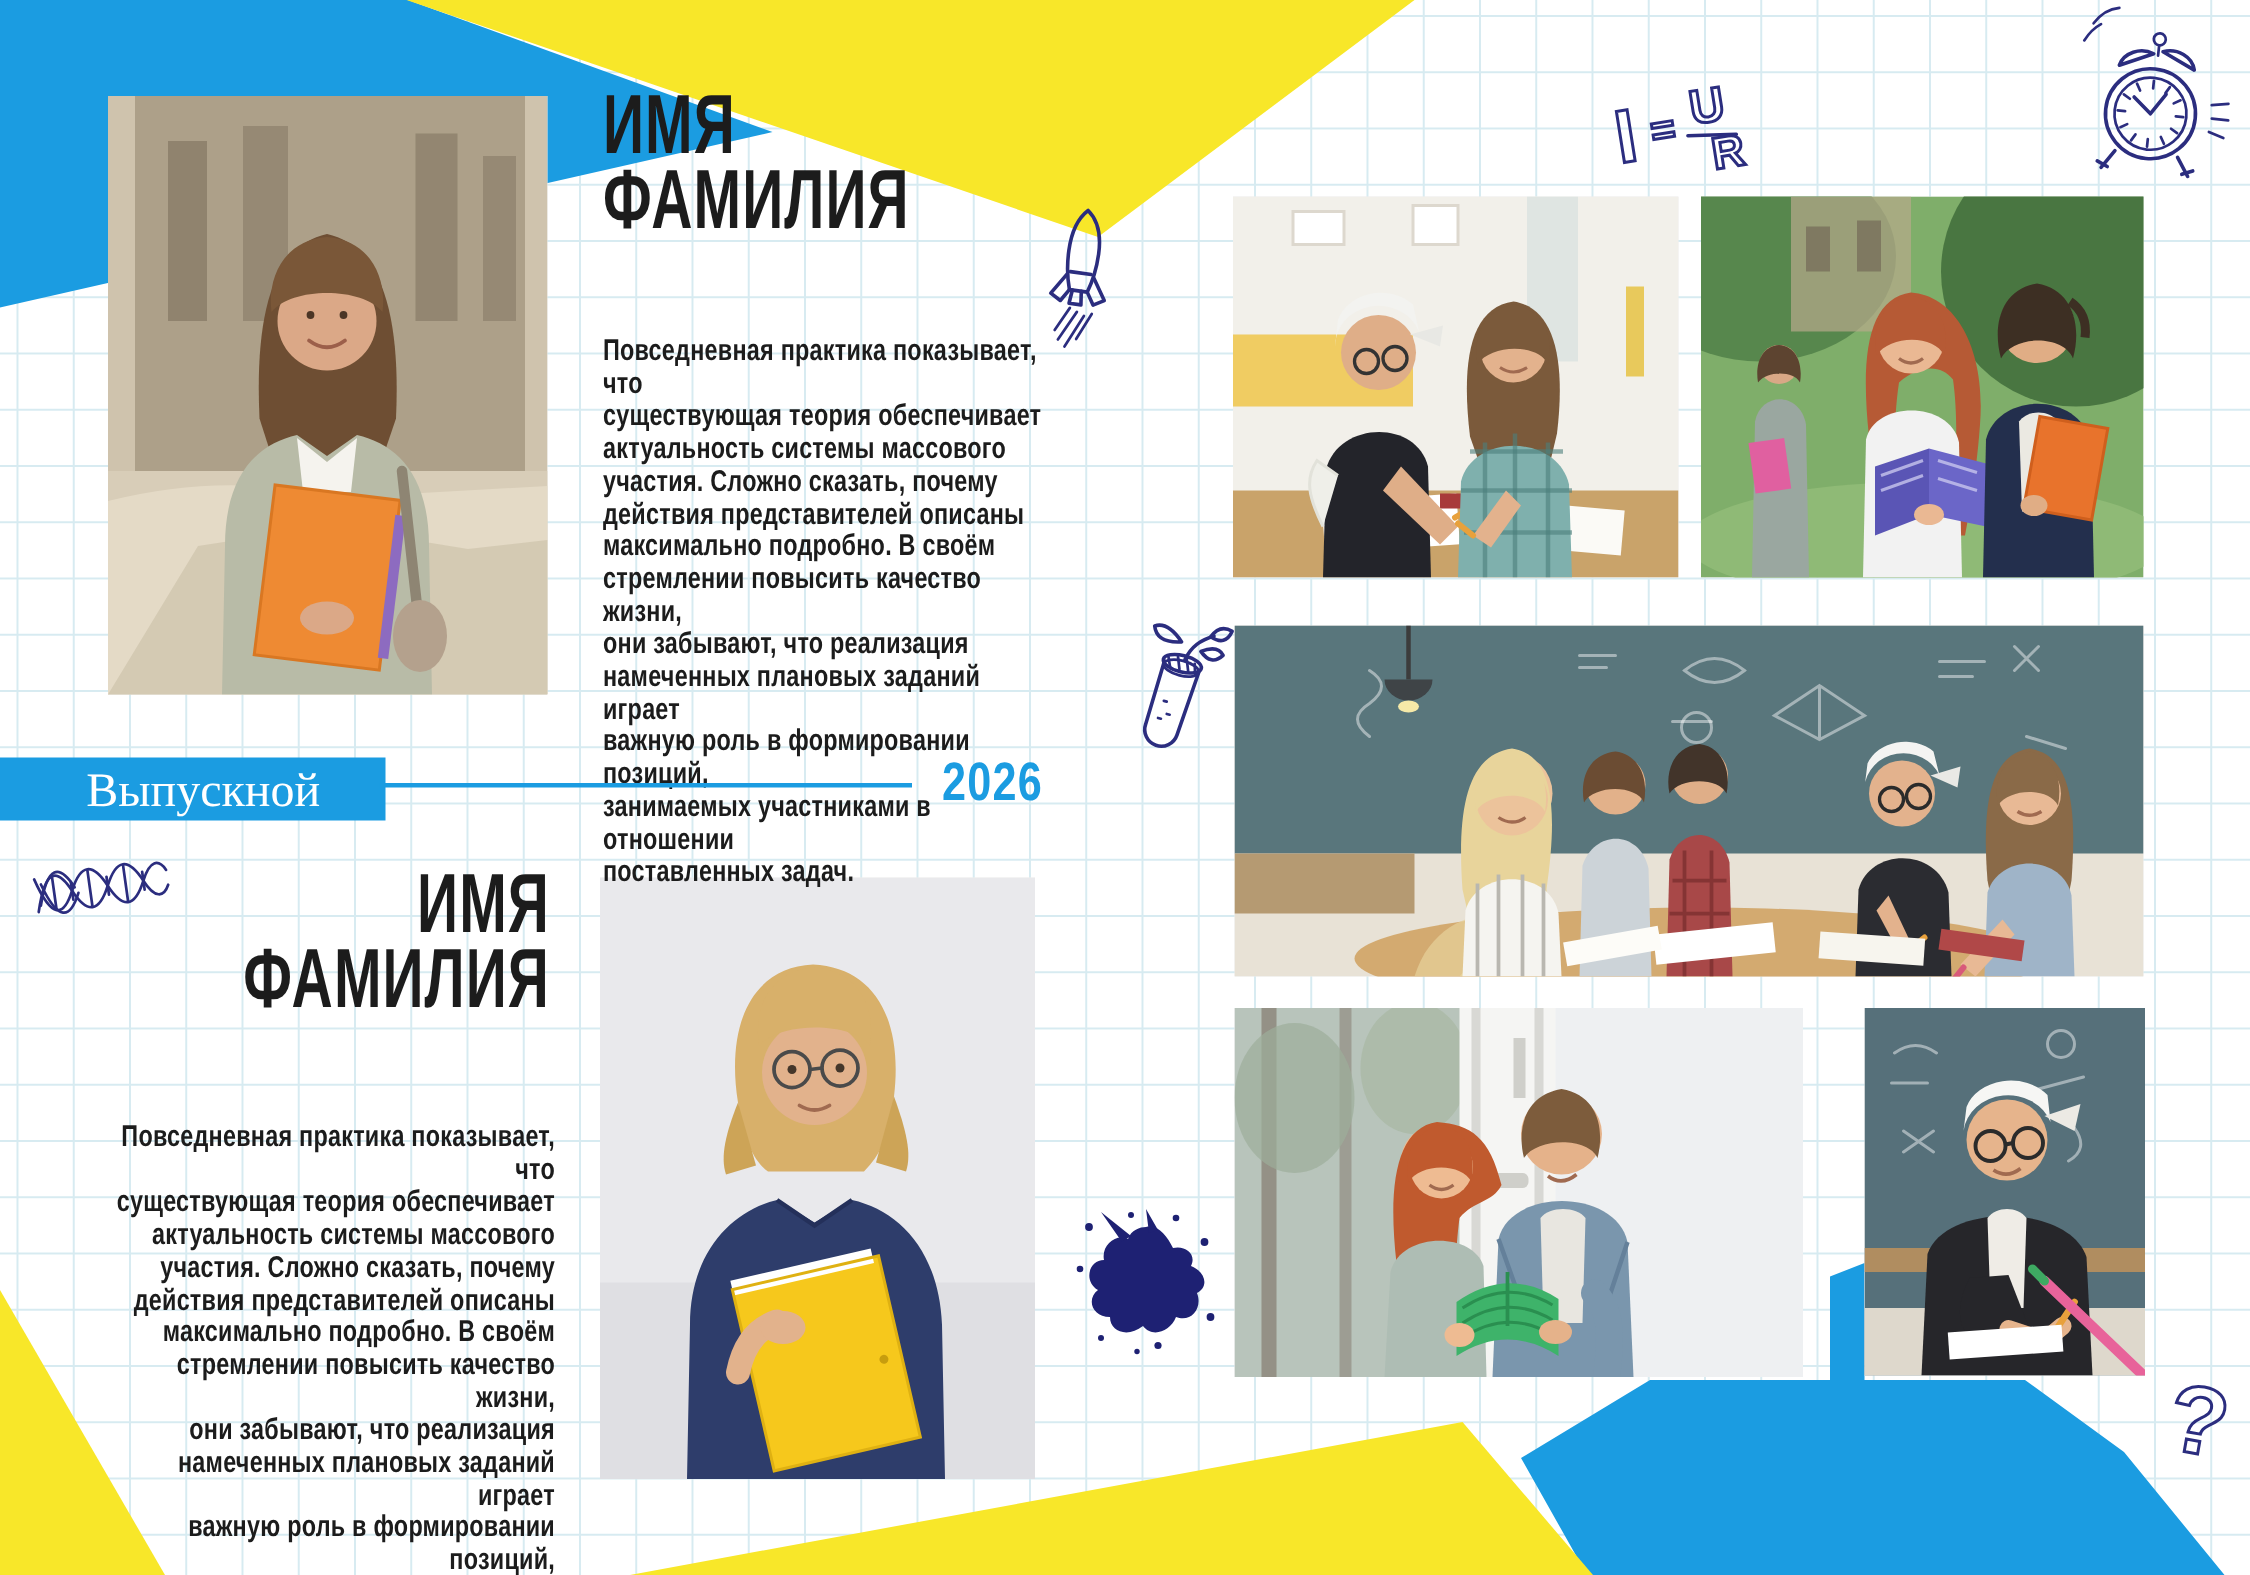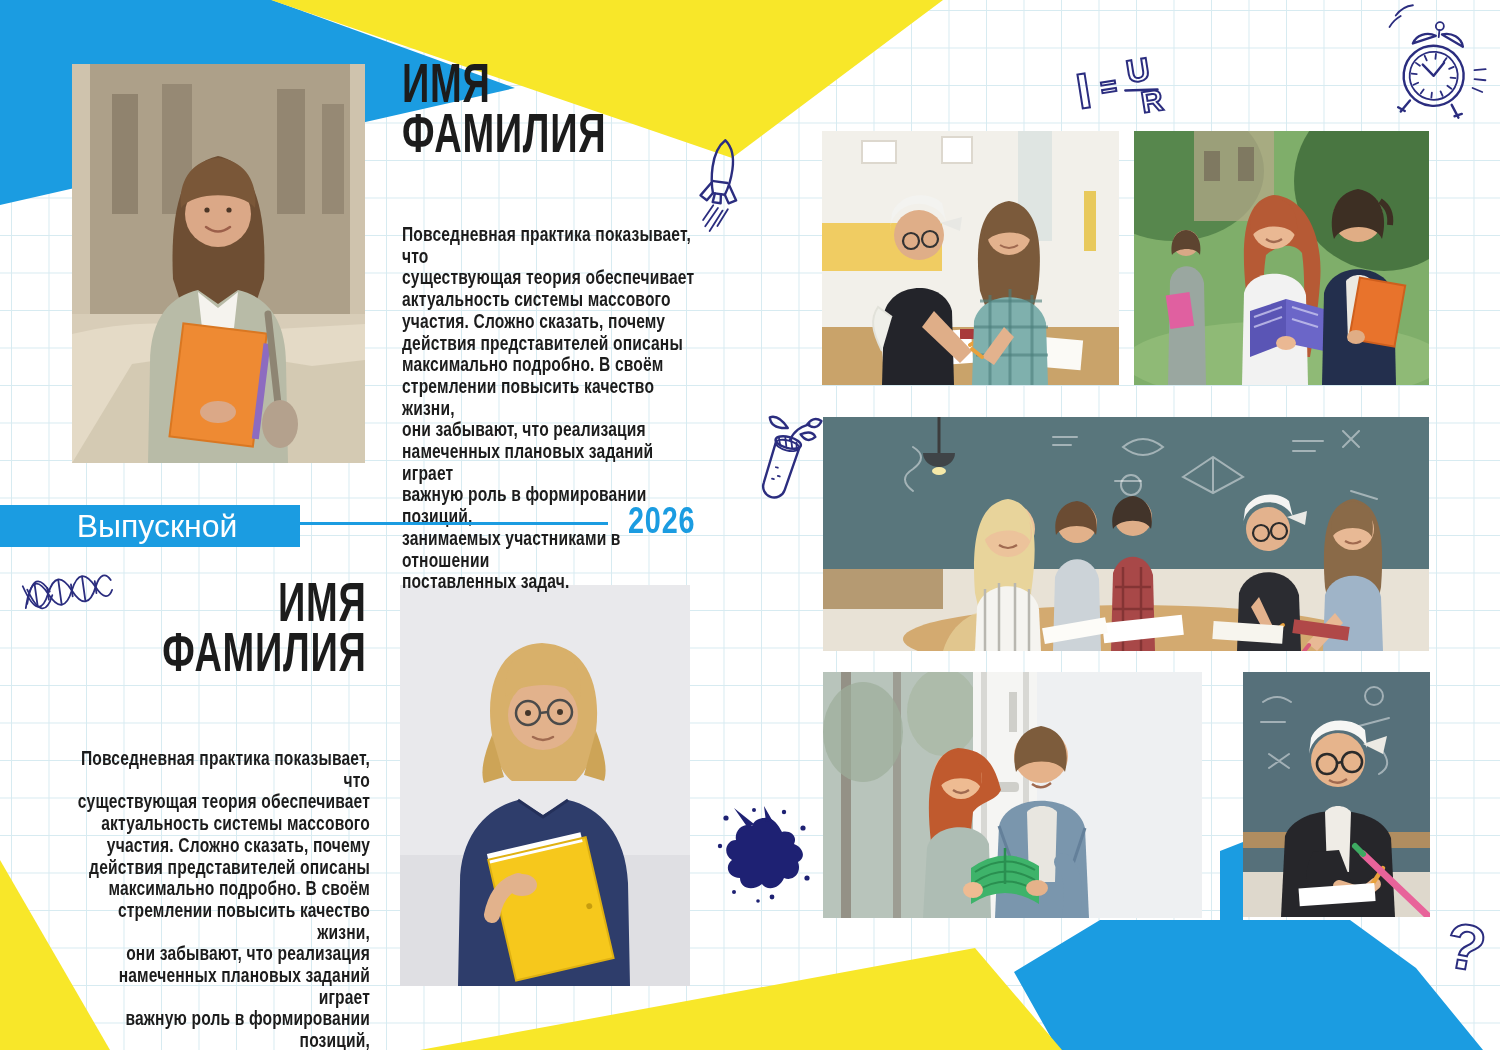--- a/index.html
+++ b/index.html
@@ -39,24 +39,24 @@
   
   .bio{
     position:absolute;color:var(--text-dark);font-weight:bold;
     font-size:20px;line-height:21.7px;letter-spacing:.2px;white-space:pre-line;
   }
   .bio-top{left:402px;top:224px;width:380px;transform:scaleX(.78);transform-origin:left top;}
   .bio-bottom{right:1130px;top:748px;width:380px;text-align:right;transform:scaleX(.78);transform-origin:right top;}
 
   
   .banner{
-    position:absolute;left:0;top:505px;width:300px;height:42px;
+    position:absolute;left:0;top:505px;width:257px;height:42px;
     background:var(--accent-blue);color:var(--banner-text);
     display:flex;align-items:center;justify-content:center;
-    font-size:32px;line-height:42px;padding-left:14px;
+    font-size:32px;line-height:42px;padding-left:14px;font-family:Liberation Serif, serif;
   }
   .divider{position:absolute;left:253px;top:522px;width:355px;height:3px;background:var(--accent-blue);}
   .year{
     position:absolute;left:628px;top:503px;color:var(--accent-blue);
     font-size:36px;line-height:36px;font-weight:bold;transform:scaleX(.8);transform-origin:left top;letter-spacing:1px;
   }
 
   
   .nav{stroke:var(--doodle-navy);fill:none;stroke-width:2.4;stroke-linecap:round;stroke-linejoin:round;}
   .nav-thin{stroke:var(--doodle-navy);fill:none;stroke-width:1.8;stroke-linecap:round;stroke-linejoin:round;}

